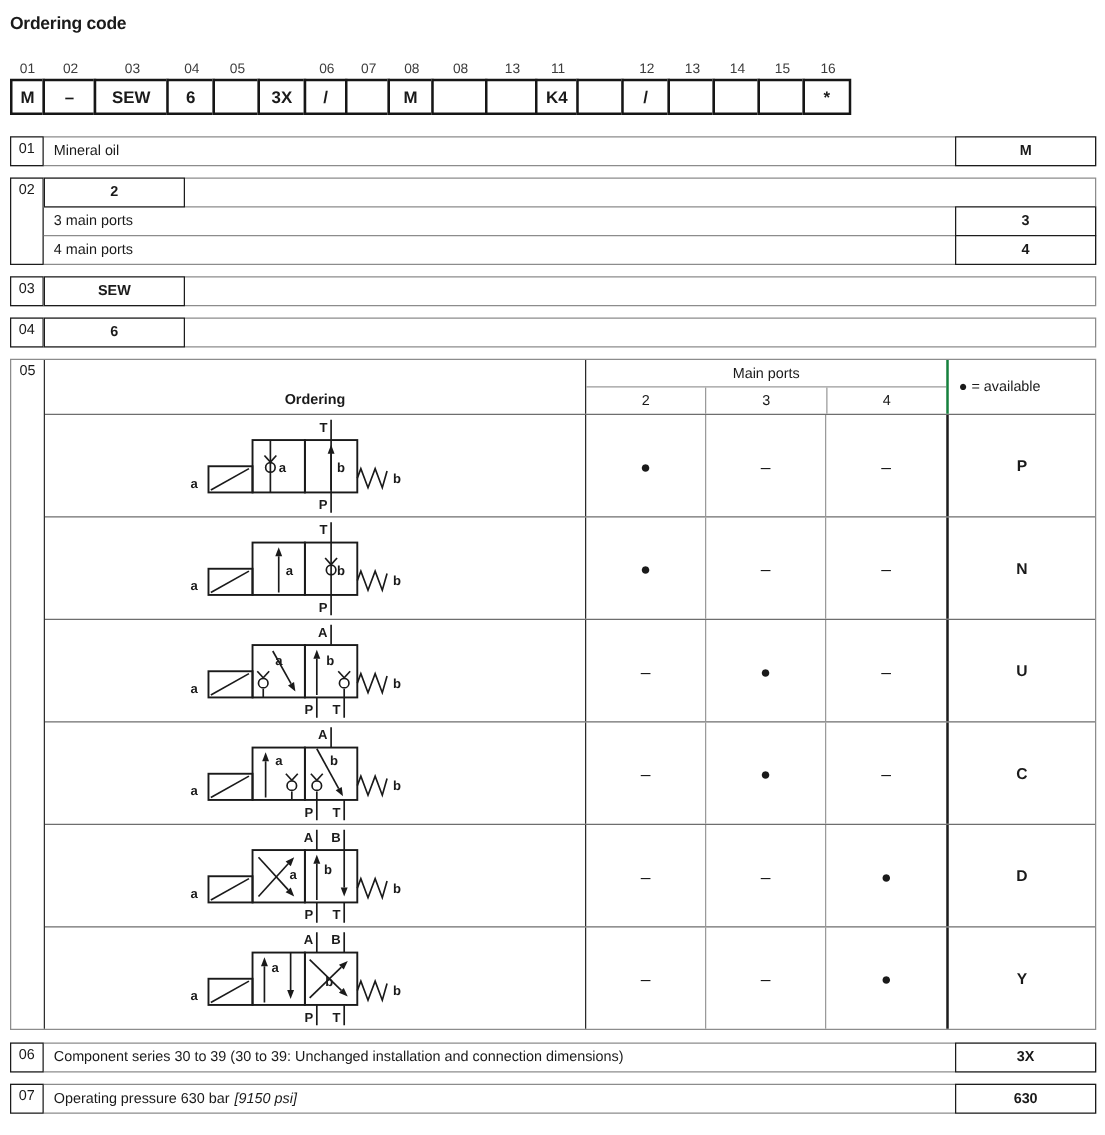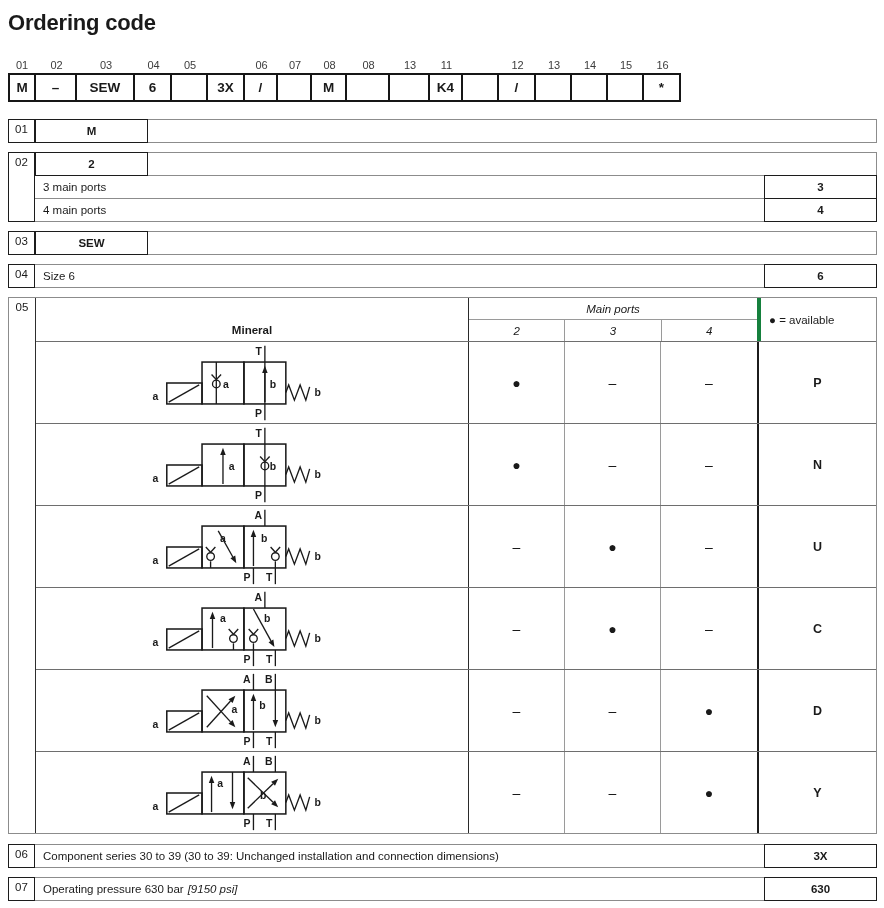--- a/index.html
+++ b/index.html
@@ -1,21 +1,21 @@
 <!DOCTYPE html>
 <html><head>
 <meta charset="utf-8">
 <style>
   html,body{margin:0;padding:0;}
   body{
     width:884px;height:908px;background:#ffffff;color:#1a1a1a;
     font-family:"Liberation Sans",sans-serif;overflow:hidden;
   }
   .page{padding:8px 7px 0 8px;}
-  .page-title{font-size:22px;font-weight:bold;letter-spacing:-0.2px;margin:2px 0 0 0;}
+  .page-title{font-size:14px;font-weight:bold;letter-spacing:-0.2px;margin:2px 0 0 0;}
 
   
   .code-strip{display:flex;margin-top:22px;}
   .code-cell{display:flex;flex-direction:column;}
   .code-cell-label{height:15px;font-size:11px;color:#3c3c3c;text-align:center;line-height:14px;}
   .code-cell-box{
     height:25px;border:2px solid #161616;margin-left:-2px;box-sizing:content-box;
     display:flex;align-items:center;justify-content:center;
     font-weight:bold;font-size:13.5px;background:#fff;
   }
@@ -40,26 +40,26 @@
 
   
   .sym-table{display:flex;border:1px solid #8c8c8c;margin-bottom:10px;}
   .sym-no{flex:0 0 27px;font-size:11.5px;text-align:center;padding-top:3px;box-sizing:border-box;border-right:1.3px solid #2e2e2e;}
   .sym-body{flex:1;display:flex;flex-direction:column;}
   .sym-header{display:flex;height:43px;border-bottom:1.2px solid #6e6e6e;}
   .sym-hcell{
     flex:0 0 433px;border-right:1.4px solid #2a2a2a;box-sizing:border-box;
     display:flex;align-items:flex-end;justify-content:center;font-weight:bold;font-size:11.5px;padding-bottom:5px;
   }
-  .ports-head{flex:0 0 288px;display:flex;flex-direction:column;box-sizing:border-box;font-style:italic;}
+  .ports-head{flex:0 0 288px;display:flex;flex-direction:column;box-sizing:border-box;}
   .ports-title{height:21px;display:flex;align-items:center;justify-content:center;font-size:11.5px;border-bottom:1px solid #9a9a9a;}
   .ports-cols{flex:1;display:flex;}
   .ports-col{flex:1;display:flex;align-items:center;justify-content:center;font-size:11.5px;border-right:1px solid #9a9a9a;box-sizing:border-box;}
   .ports-col.last{border-right:none;}
-  .legend-cell{flex:1;border-left:4px solid #15803d;box-sizing:border-box;display:flex;align-items:center;padding-left:8px;font-size:11.5px;}
+  .legend-cell{flex:1;border-left:2px solid #15803d;box-sizing:border-box;display:flex;align-items:center;padding-left:8px;font-size:11.5px;}
   .sym-row{display:flex;height:81px;border-bottom:1.2px solid #6e6e6e;}
   .sym-row:last-child{border-bottom:none;}
   .sym-cell{flex:0 0 433px;border-right:1.4px solid #2a2a2a;box-sizing:border-box;display:flex;align-items:center;justify-content:center;}
   .avail{flex:0 0 96px;display:flex;align-items:center;justify-content:center;font-size:14px;border-right:1px solid #9a9a9a;box-sizing:border-box;}
   .avail.last{border-right:none;}
   .letter-cell{flex:1;border-left:2px solid #1c1c1c;box-sizing:border-box;display:flex;align-items:center;justify-content:center;font-weight:bold;font-size:12.5px;}
 </style>
 </head>
 <body>
 
@@ -137,20 +137,21 @@
       <div class="code-cell" style="width:37px">
      <div class="code-cell-label">16</div>
      <div class="code-cell-box">*</div>
    </div>
     </div>
   <div class="tables" id="tablesTop">
       <div class="opt-table">
             <div class="no-cell">01</div>
             <div class="opts">
           <div class="opt-row">
+       <div class="opt-text">Mineral oil</div>
        <div class="opt-code">M</div>
      </div>
         </div>
           </div>
       <div class="opt-table">
             <div class="no-cell">02</div>
             <div class="opts">
           <div class="opt-row">
        <div class="opt-code">2</div>
      </div>
@@ -169,32 +170,31 @@
             <div class="opts">
           <div class="opt-row">
        <div class="opt-code">SEW</div>
      </div>
         </div>
           </div>
       <div class="opt-table">
             <div class="no-cell">04</div>
             <div class="opts">
           <div class="opt-row">
-       <div class="opt-text">Size 6</div>
        <div class="opt-code">6</div>
      </div>
         </div>
           </div>
     </div>
   <div id="symbolsTable">
       <div class="sym-table">
      <div class="sym-no">05</div>
      <div class="sym-body">
           <div class="sym-header">
-     <div class="sym-hcell">Mineral</div>
+     <div class="sym-hcell">Ordering</div>
      <div class="ports-head">
        <div class="ports-title">Main ports</div>
        <div class="ports-cols">
                 <div class="ports-col">2</div>
                 <div class="ports-col">3</div>
                 <div class="ports-col last">4</div>
               </div>
      </div>
      <div class="legend-cell">● = available</div>
    </div>

